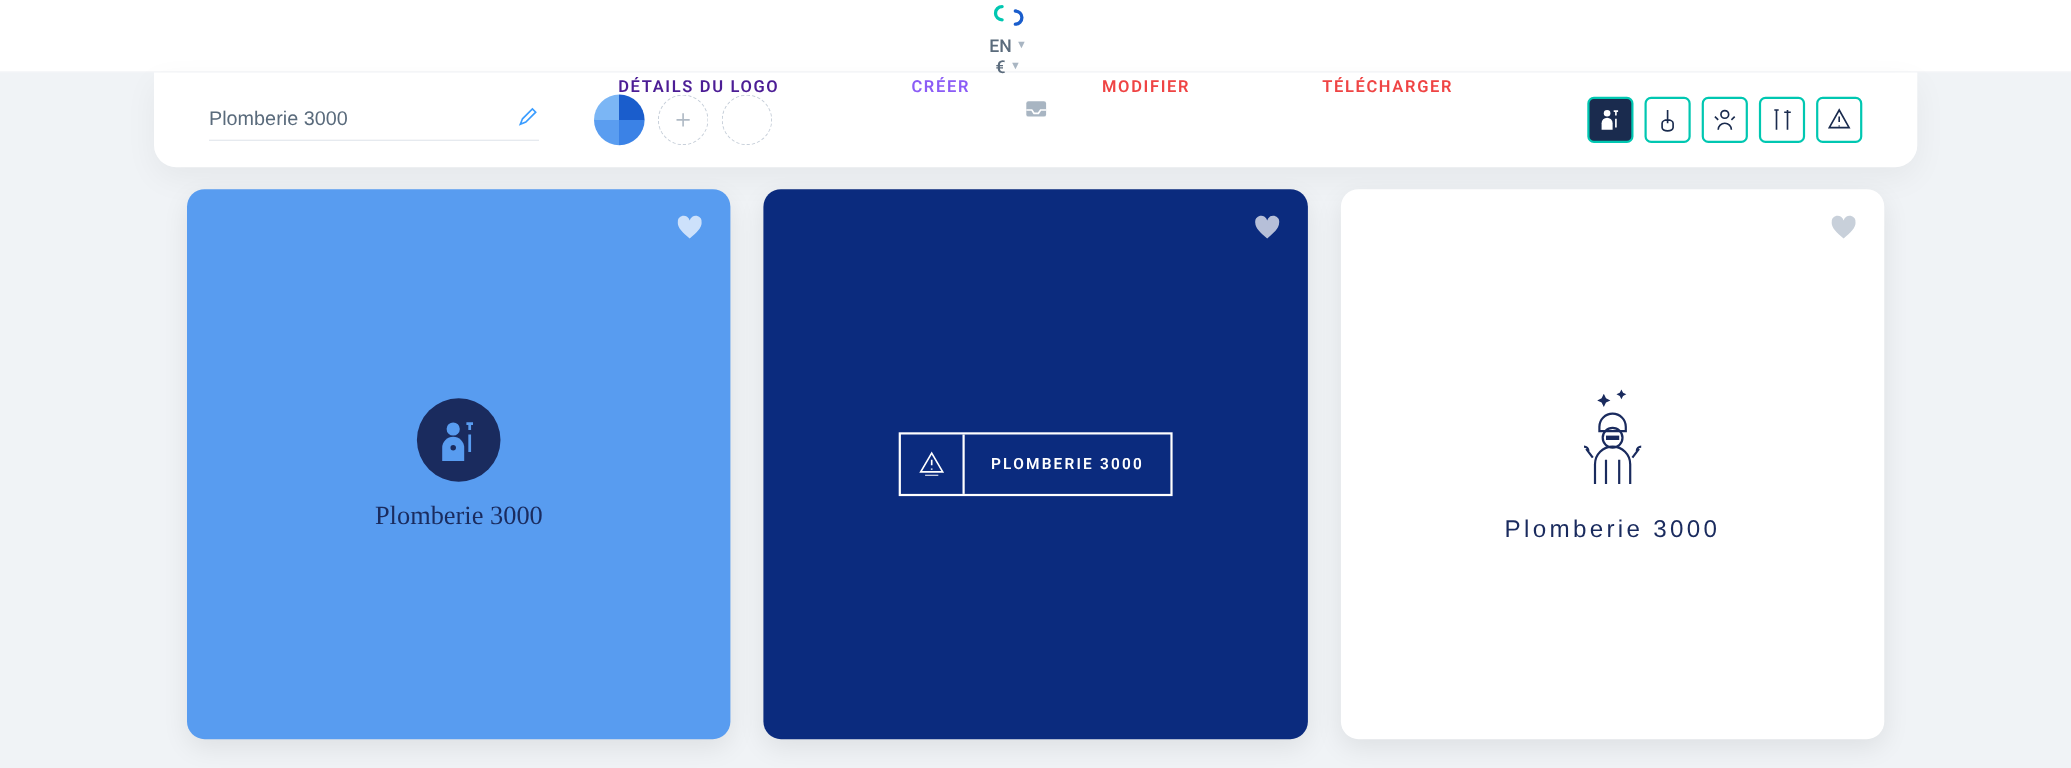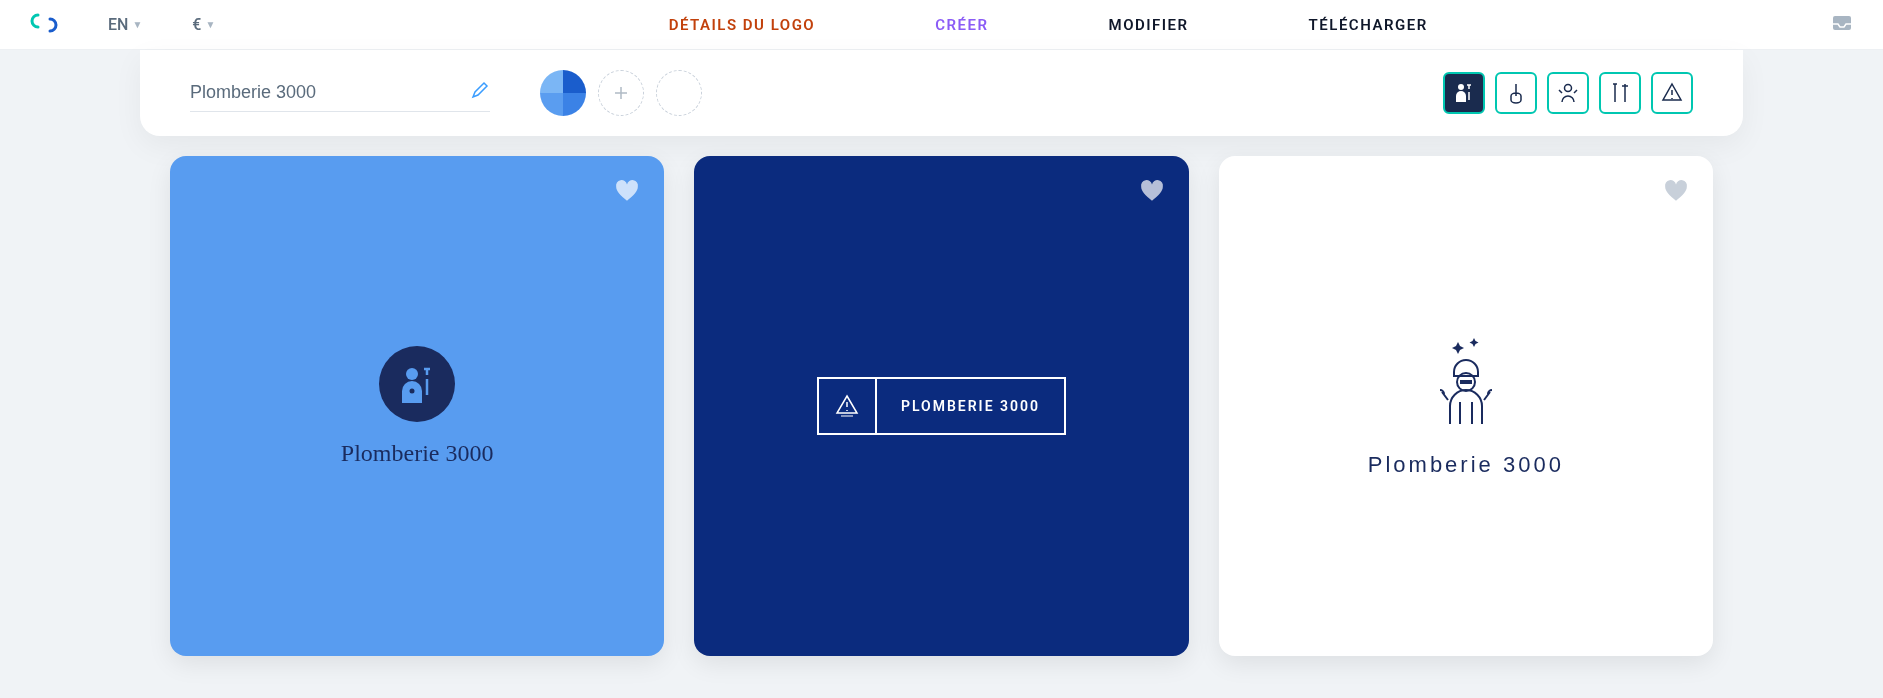--- a/index.html
+++ b/index.html
@@ -7,23 +7,24 @@
       font-family: -apple-system, BlinkMacSystemFont, "Segoe UI", Roboto, sans-serif;
       background: #f0f3f6;
       width: 1883px;
       height: 698px;
       overflow: hidden;
     }
     .header {
       background: #ffffff;
       display: flex;
       align-items: center;
-      height: 50px;
+      height: 66px;
       padding: 0 30px;
       border-bottom: 1px solid #edf0f3;
+      flex-direction: column;
     }
     .logo {
       margin-right: 50px;
     }
     .lang-sel {
       display: flex;
       align-items: center;
       color: #5a6b7c;
       font-size: 16px;
       font-weight: 500;
@@ -34,25 +35,25 @@
     .nav {
       display: flex;
       flex: 1;
       justify-content: center;
       gap: 120px;
     }
     .nav-item {
       font-size: 15px;
       font-weight: 600;
       letter-spacing: 1.5px;
-      color: #0f172a;
+      color: #ef4444;
       cursor: pointer;
       text-transform: uppercase;
     }
-    .nav-item.active-dark { color: #c2410c; }
+    .nav-item.active-dark { color: #4c1d95; }
     .nav-item.active-teal { color: #8b5cf6; }
     .right-section {
       display: flex;
       align-items: center;
       gap: 30px;
     }
     .login {
       display: flex;
       align-items: center;
       gap: 12px;

